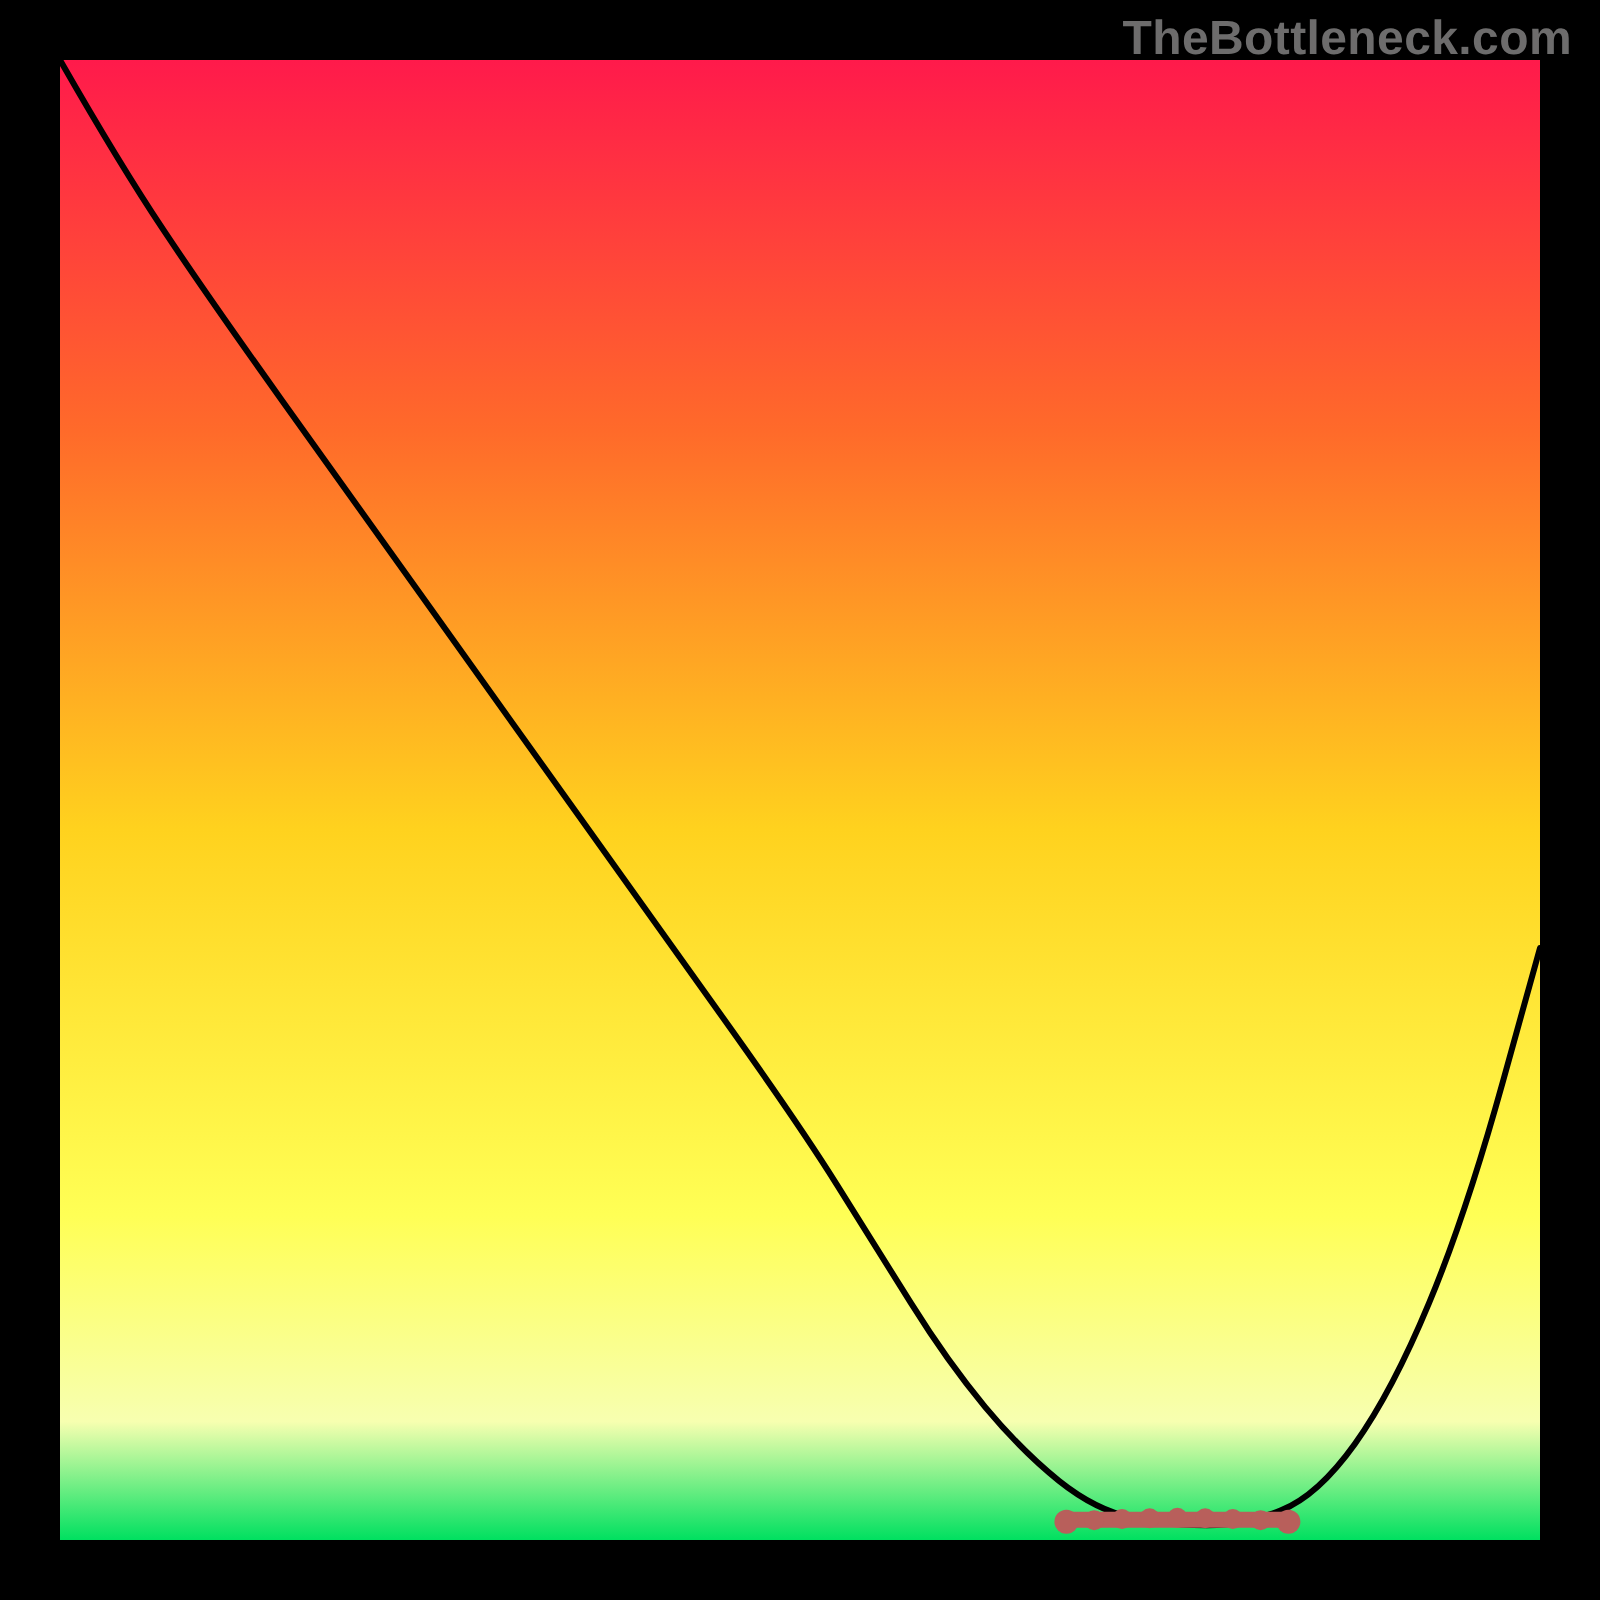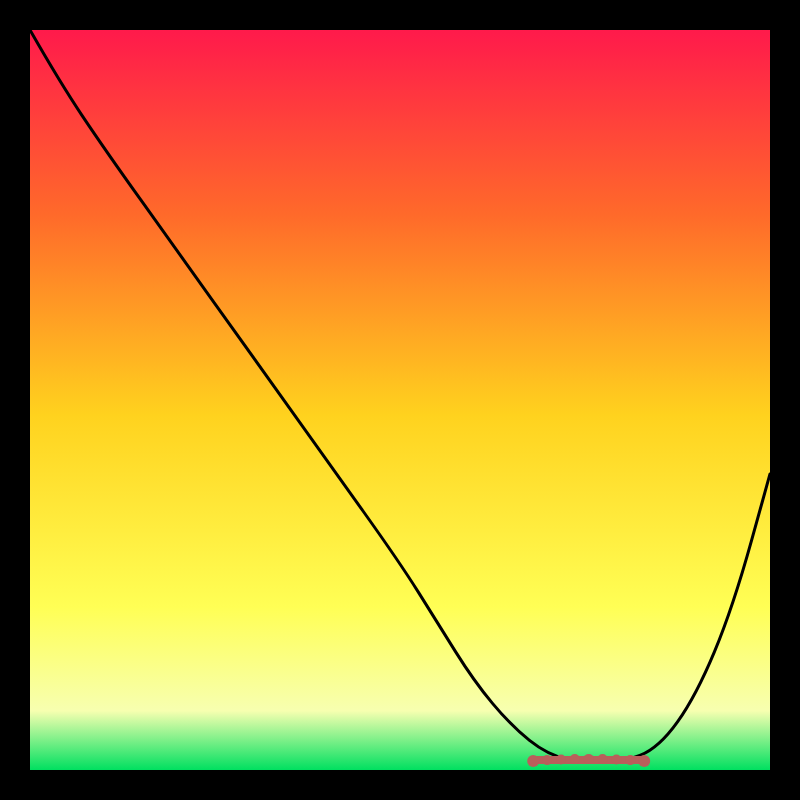--- a/index.html
+++ b/index.html
@@ -35,20 +35,21 @@
     letter-spacing: 0.2px;
     z-index: 5;
   }
   svg { display: block; }
 </style>
 </head>
 <body>
 
 <div class="frame">
 
+  <div class="watermark">TheBottleneck.com</div>
 
   <div class="plot-area">
     <svg id="chart-svg" width="740" height="740" viewBox="0 0 740 740">
       <defs>
         <linearGradient id="bgGrad" x1="0" y1="0" x2="0" y2="1">
           <stop id="g0" offset="0%" stop-color="#ff1a4b"></stop>
           <stop id="g1" offset="25%" stop-color="#ff6a2a"></stop>
           <stop id="g2" offset="52%" stop-color="#ffd21e"></stop>
           <stop id="g3" offset="78%" stop-color="#ffff55"></stop>
           <stop id="g4" offset="92%" stop-color="#f7ffb0"></stop>

